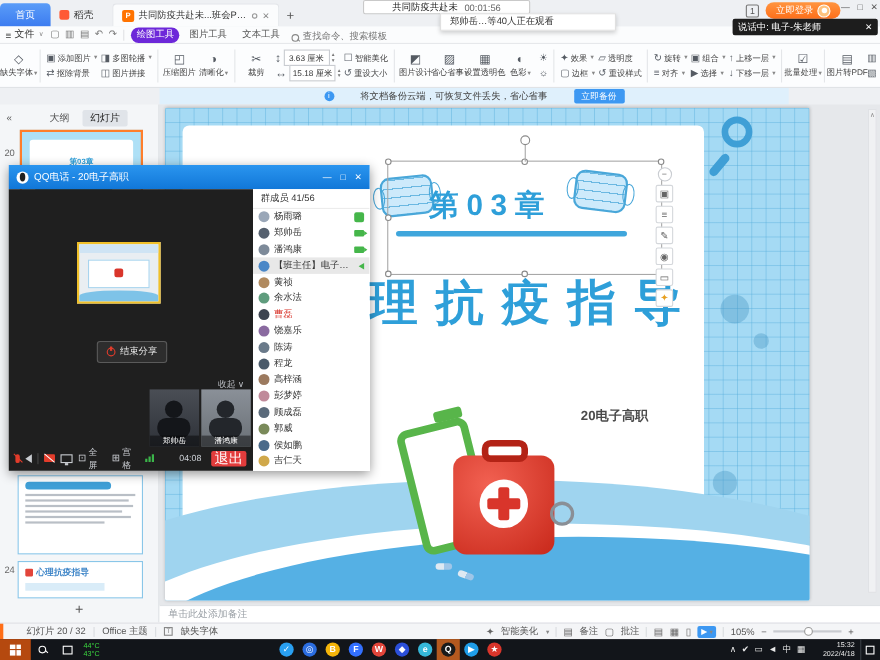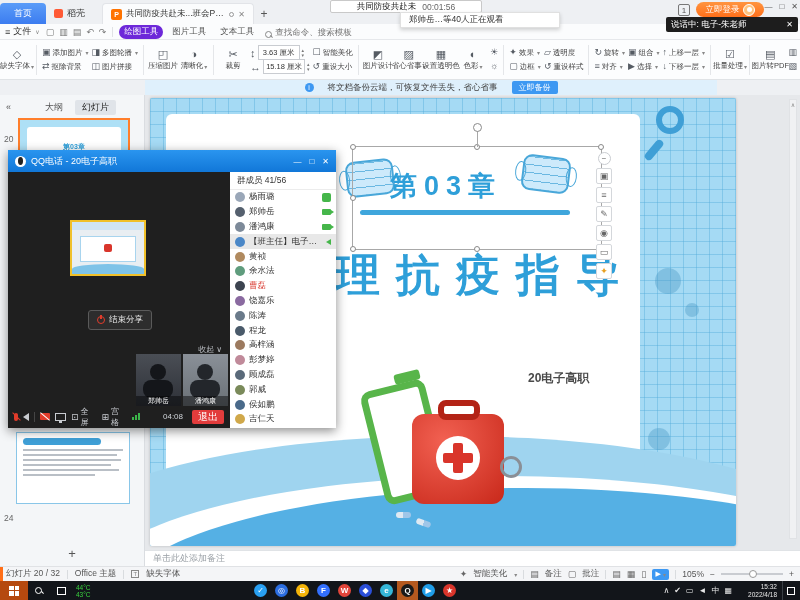--- a/index.html
+++ b/index.html
@@ -70,21 +70,21 @@
   .rsm .ri{font-size:9px;line-height:9px}
   .rcol{display:flex;flex-direction:column;justify-content:center;gap:1px}
   .rsep{width:1px;height:30px;background:#e4e6e9;margin:0 2px;flex:0 0 auto}
   .sizebox{display:flex;align-items:center;gap:2px;height:13px}
   .sval{width:42px;height:15px;border:1px solid #c9ccd1;background:#fff;font-size:7.5px;color:#333;
         display:flex;align-items:center;justify-content:center;white-space:nowrap}
   .stp{display:flex;flex-direction:column;font-size:5px;color:#777;line-height:5px}
 
   
   .bannerrow{position:absolute;left:145px;top:80px;width:572px;height:15px;background:#dff0fc;
-             display:flex;align-items:center;justify-content:center;gap:14px;font-size:8.5px;color:#444}
+             display:flex;align-items:center;justify-content:center;gap:24px;font-size:8.5px;color:#444}
   .info-i{width:9px;height:9px;border-radius:50%;background:#3d98f2;color:#fff;font-size:7px;display:flex;align-items:center;justify-content:center}
   .bbtn{background:#3d98f2;color:#fff;border-radius:2px;font-size:8px;padding:1px 7px}
 
   
   .leftpanel{position:absolute;left:0;top:95px;width:145px;height:471px;background:#f4f6f8;border-right:1px solid #dadde1}
   .lp-head{position:absolute;left:0;top:3px;width:100%;height:18px;display:flex;align-items:center;font-size:9px;color:#555;padding:0 6px;gap:10px}
   .lp-tabs{flex:1;display:flex;justify-content:center;gap:10px}
   .lp-tab.active{background:#e0e4e9;border-radius:2px;padding:1px 7px;color:#222}
   .lp-tab{padding:1px 2px}
   .thumb-num{position:absolute;font-size:8.5px;color:#666}
@@ -193,40 +193,40 @@
   .i-cam{width:10px;height:7px;background:#e23c2b;border-radius:1px;position:relative}
   .i-cam::after{content:"";position:absolute;left:-1px;top:3px;width:12px;height:1px;background:#fff;transform:rotate(40deg)}
   .i-mon{width:11px;height:8px;border:1px solid #c9ccd1;position:relative}
   .i-mon::after{content:"";position:absolute;left:3px;bottom:-3px;width:3px;height:2px;background:#c9ccd1}
   .tsep{width:1px;height:10px;background:#454545}
   .tlbl{font-size:8px;color:#c9ccd1;display:flex;align-items:center;gap:2px}
   .tlbl .g{font-size:9px}
   .sigs{margin-left:auto;display:flex;align-items:flex-end;gap:1px}
   .sigs i{width:2px;background:#3bb54a;display:block}
   .calltime{font-size:8px;color:#cfd3d8;margin-left:18px}
-  .exitbtn{width:32px;height:14px;background:#e23c3c;border-radius:2px;color:#fff;font-size:10px;
+  .exitbtn{width:32px;height:14px;background:#e23c3c;border-radius:2px;color:#fff;font-size:13px;
            display:flex;align-items:center;justify-content:center;margin-left:4px}
   .qq-members{position:absolute;left:222px;top:22px;width:106px;height:256px;background:#fff;overflow:hidden}
   .mhead{height:18px;border-bottom:1px solid #ececec;font-size:8.5px;color:#333;display:flex;align-items:center;padding-left:7px}
   .mrow{display:flex;align-items:center;height:14.8px;padding:0 5px}
   .mrow.highlight{background:#e8e8e8}
   .mava{width:10px;height:10px;border-radius:50%;background:#98a4b2;margin-right:4px;flex:0 0 auto}
   .mname{font-size:8.5px;color:#333;white-space:nowrap;overflow:hidden;text-overflow:ellipsis;max-width:70px}
   .mrow.red .mname{color:#d9352b}
   .mright{margin-left:auto;display:none}
   .mrow.r-camera .mright{display:block;width:9px;height:6px;background:#45b64a;border-radius:1px;position:relative}
   .mrow.r-camera .mright::after{content:"";position:absolute;right:-3px;top:1px;border-top:2px solid transparent;
         border-bottom:2px solid transparent;border-left:3px solid #45b64a}
   .mrow.r-speaker .mright{display:block;width:0;height:0;border-top:3px solid transparent;border-bottom:3px solid transparent;
         border-right:5px solid #45b64a}
   .mrow.r-badge .mright{display:block;width:9px;height:9px;background:#45b64a;border-radius:2px}
 
   
   .statusbar{position:absolute;left:0;top:566px;width:800px;height:15px;background:#f4f5f7;border-top:1px solid #e0e2e5;
-             display:flex;align-items:center;font-size:8.5px;color:#555;padding:0 6px;gap:7px}
+             display:flex;align-items:center;font-size:8.5px;color:#555;padding:0 24px;gap:7px}
   .statusbar::before{content:"";position:absolute;left:0;top:0;width:3px;height:100%;background:#ff6e17}
   .ssep{width:1px;height:9px;background:#d9dcdf}
   .sr{margin-left:auto;display:flex;align-items:center;gap:6px}
   .viewico{font-size:9px;color:#666}
   .playbtn{width:17px;height:11px;background:#3d98f2;border-radius:2px;color:#fff;font-size:7px;
            display:flex;align-items:center;justify-content:center;gap:1px}
   .zoomtrack{width:62px;height:2px;background:#c9ccd1;position:relative}
   .zoomknob{position:absolute;left:28px;top:-3px;width:8px;height:8px;border-radius:50%;background:#fff;border:1px solid #999}
   .ticon{width:8px;height:8px;border:1px solid #888;font-size:6px;color:#888;display:flex;align-items:center;justify-content:center}
 
@@ -546,20 +546,27 @@
     <div class="thumb23">
       <div class="pill"></div>
       <div class="tline" style="width:100%"></div>
       <div class="tline" style="width:94%"></div>
       <div class="tline" style="width:98%"></div>
       <div class="tline" style="width:88%"></div>
       <div class="tline" style="width:96%"></div>
       <div class="tline" style="width:72%"></div>
     </div>
     <span class="thumb-num" style="left:4px;top:418px">24</span>
+    <div class="thumb24">
+      <div class="t24-row">
+        <span class="t24-ico"></span>
+        <span class="t24-title">心理抗疫指导</span>
+      </div>
+      <div class="t24-bar"></div>
+    </div>
     <div class="addslide">+</div>
   </div>
 
   <div class="canvas">
     <div class="slide">
       <div class="mol" style="left:505px;top:170px;width:26px;height:26px"></div>
       <div class="mol" style="left:535px;top:205px;width:14px;height:14px"></div>
       <div class="mol" style="left:498px;top:330px;width:22px;height:22px"></div>
       <div class="mol" style="left:530px;top:365px;width:12px;height:12px"></div>
       <div class="whitepanel"></div>

